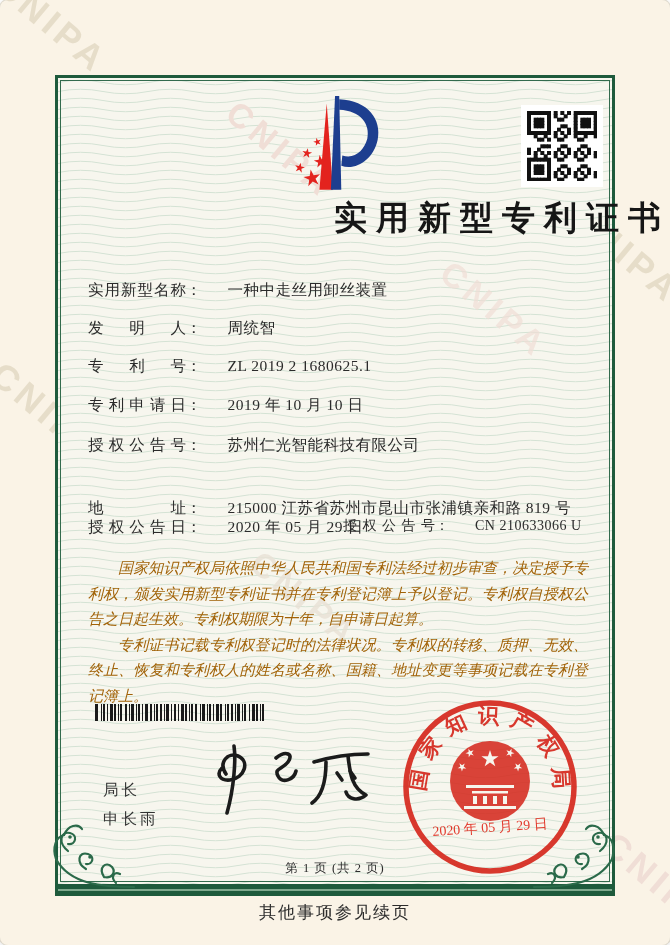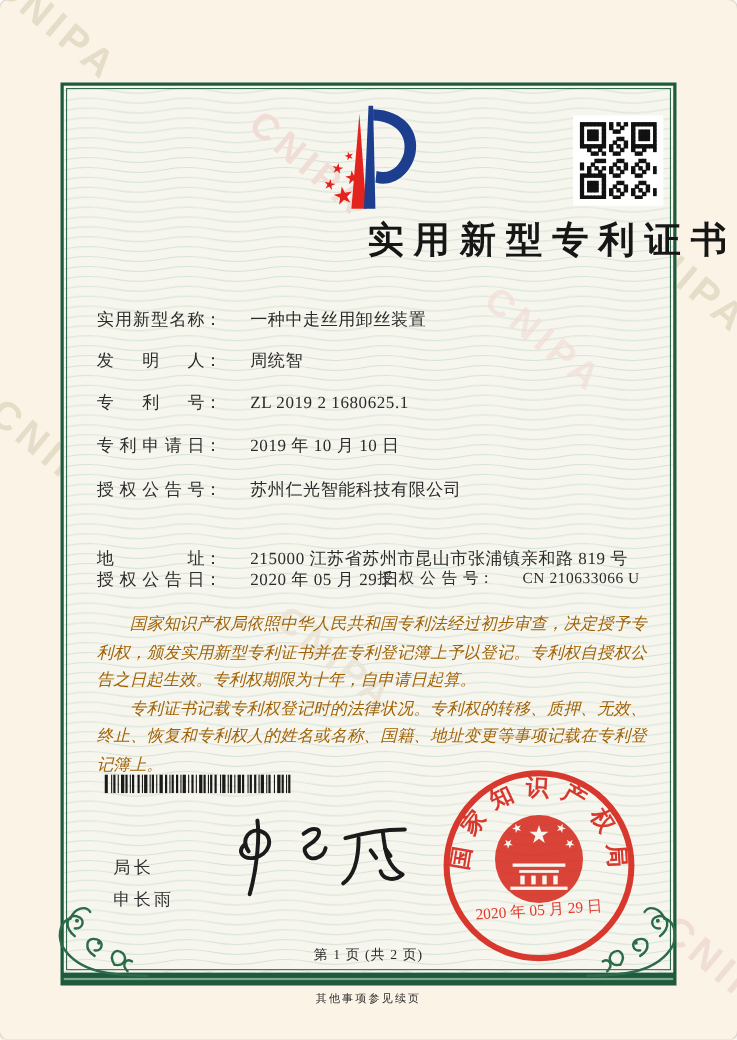--- a/index.html
+++ b/index.html
@@ -29,21 +29,21 @@
   .row2{position:absolute;font-size:14px;color:#2b2b2b;white-space:nowrap;}
   .body-text{position:absolute;left:88px;top:556px;width:500px;font-size:15px;line-height:25.5px;
              color:#a16207;text-align:justify;font-style:italic;}
   .body-text p{margin:0;text-indent:2em;}
   .barcode{position:absolute;left:95px;top:704px;}
   .sig-block{position:absolute;left:103px;top:763px;font-family:"Liberation Sans", sans-serif;
              font-size:15.5px;color:#333;letter-spacing:3px;line-height:29px;margin-top:12px;}
   .sig-script{position:absolute;left:198px;top:740px;}
   .seal{position:absolute;left:400px;top:697px;mix-blend-mode:multiply;opacity:.93;}
   .page-num{position:absolute;left:0;top:860px;width:670px;text-align:center;font-size:12.5px;color:#2c2c2c;letter-spacing:1px;}
-  .note{position:absolute;left:0;top:901px;width:670px;text-align:center;font-size:10px;color:#2c2c2c;letter-spacing:2px;}
+  .note{position:absolute;left:0;top:901px;width:670px;text-align:center;font-size:17px;color:#2c2c2c;letter-spacing:2px;}
   .flourish{position:absolute;z-index:4;}
   .flourish.left{left:46px;top:797px;}
   .flourish.right{left:530px;top:797px;transform:scaleX(-1);}
   .band-stripe{position:absolute;left:58px;top:889px;width:554px;height:2px;background:#7fa98e;z-index:2;}
 </style>
 </head>
 <body>
 
 <div class="page">
 

